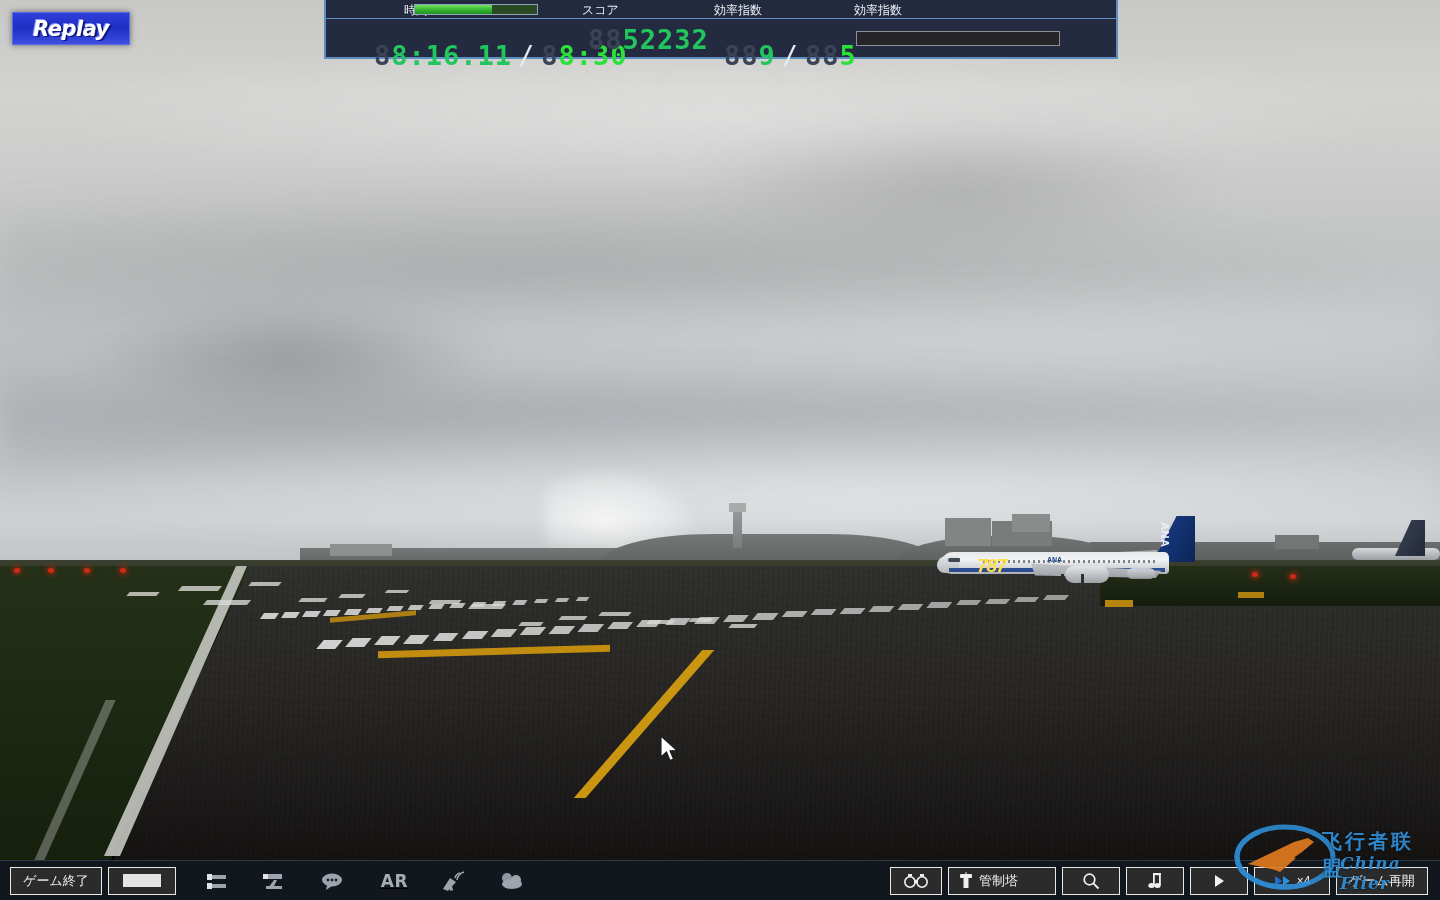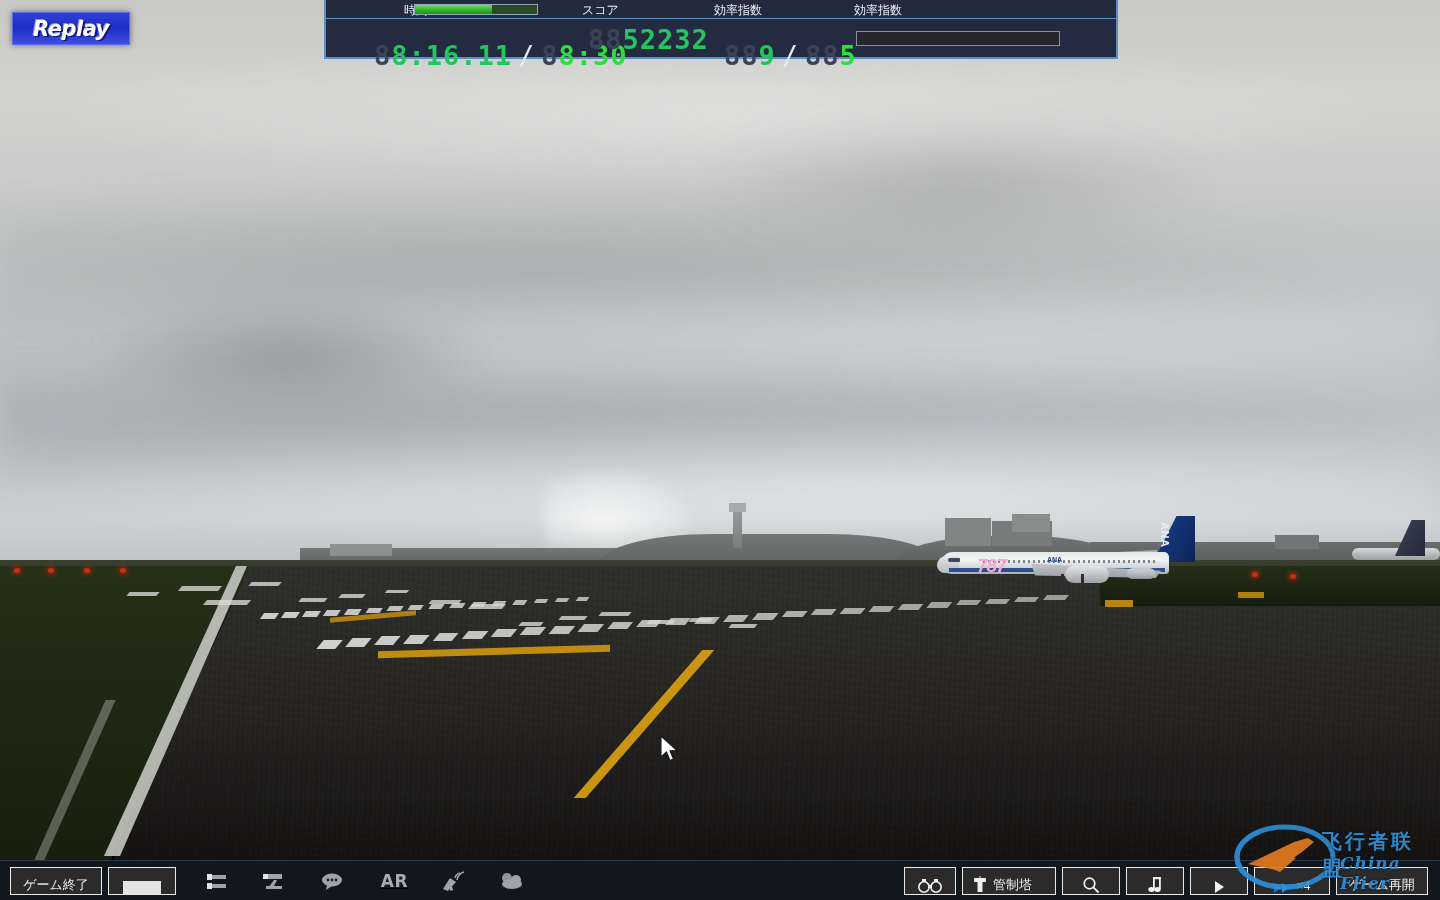--- a/index.html
+++ b/index.html
@@ -212,21 +212,21 @@
     border-radius: 10px; background: linear-gradient(to bottom, #e3e5e8, #9fa2a6);
   }
   .engine2 {
     position: absolute; left: 192px; top: 68px; width: 28px; height: 11px;
     border-radius: 7px; background: linear-gradient(to bottom, #d8dade, #9a9da1);
     opacity: .9;
   }
   .gear { position: absolute; background: #2d2e30; width: 3px; height: 9px; }
   .plane-title {
     position: absolute; left: 42px; top: 55px;
-    color: #f9a8d4; font-size: 19px; font-weight: bold; font-style: italic;
+    color: #fde047; font-size: 19px; font-weight: bold; font-style: italic;
     letter-spacing: -1px; font-family: "Liberation Sans", sans-serif;
   }
   .ana-mini {
     position: absolute; left: 112px; top: 56px;
     color: #1c3f8c; font-size: 7px; font-weight: bold;
   }
   
   .tail2 {
     position: absolute; left: 1395px; top: 520px; width: 30px; height: 36px;
     background: linear-gradient(120deg, #3b4353, #23293a);
@@ -320,23 +320,23 @@
     border-top: 1px solid #2b3a4c;
     display: flex; align-items: center;
   }
   .tb-left { display: flex; align-items: center; gap: 0; padding-left: 10px; }
   .tb-right { display: flex; align-items: center; margin-left: auto; padding-right: 6px; }
   .tb-btn {
     height: 28px; min-width: 28px;
     border: 1px solid #e8e8e8;
     background: #2b2b2b;
     color: #f0f0f0;
-    display: flex; align-items: flex-end; justify-content: center; gap: 6px;
+    display: flex; align-items: center; justify-content: center; gap: 6px;
     padding: 0 10px; margin-right: 6px;
-    font-size: 13px; font-family: Liberation Mono, monospace;
+    font-size: 13px; font-family: Liberation Sans, sans-serif;
     cursor: pointer; user-select: none;
   }
   .tb-btn.wide { min-width: 92px; }
   .tb-icononly {
     height: 30px; width: 34px; margin: 0 12px;
     background: transparent; border: none;
     display: flex; align-items: center; justify-content: flex-end;
     cursor: pointer;
     text-decoration: underline;
   }
@@ -611,21 +611,21 @@
       <div class="tb-btn" style="width:52px">
         <svg width="26" height="16" viewBox="0 0 26 16">
           <circle cx="7" cy="9" r="5.2" fill="none" stroke="#f0f0f0" stroke-width="1.6"></circle>
           <circle cx="19" cy="9" r="5.2" fill="none" stroke="#f0f0f0" stroke-width="1.6"></circle>
           <rect x="11" y="7" width="4" height="3" fill="#f0f0f0"></rect>
           <rect x="5" y="1" width="4" height="3" fill="#f0f0f0"></rect>
           <rect x="17" y="1" width="4" height="3" fill="#f0f0f0"></rect>
         </svg>
       </div>
 
-      <div class="tb-btn" style="width:94px; justify-content:flex-start">
+      <div class="tb-btn" style="width:108px; justify-content:flex-start">
         <svg width="14" height="18" viewBox="0 0 14 18">
           <rect x="1" y="2" width="12" height="4" rx="1" fill="#f0f0f0"></rect>
           <rect x="4.5" y="6" width="5" height="10" fill="#f0f0f0"></rect>
           <rect x="6.5" y="0" width="1" height="2" fill="#f0f0f0"></rect>
         </svg>
         <span>管制塔</span>
       </div>
 
       <div class="tb-btn" style="width:58px">
         <svg width="18" height="18" viewBox="0 0 18 18">

